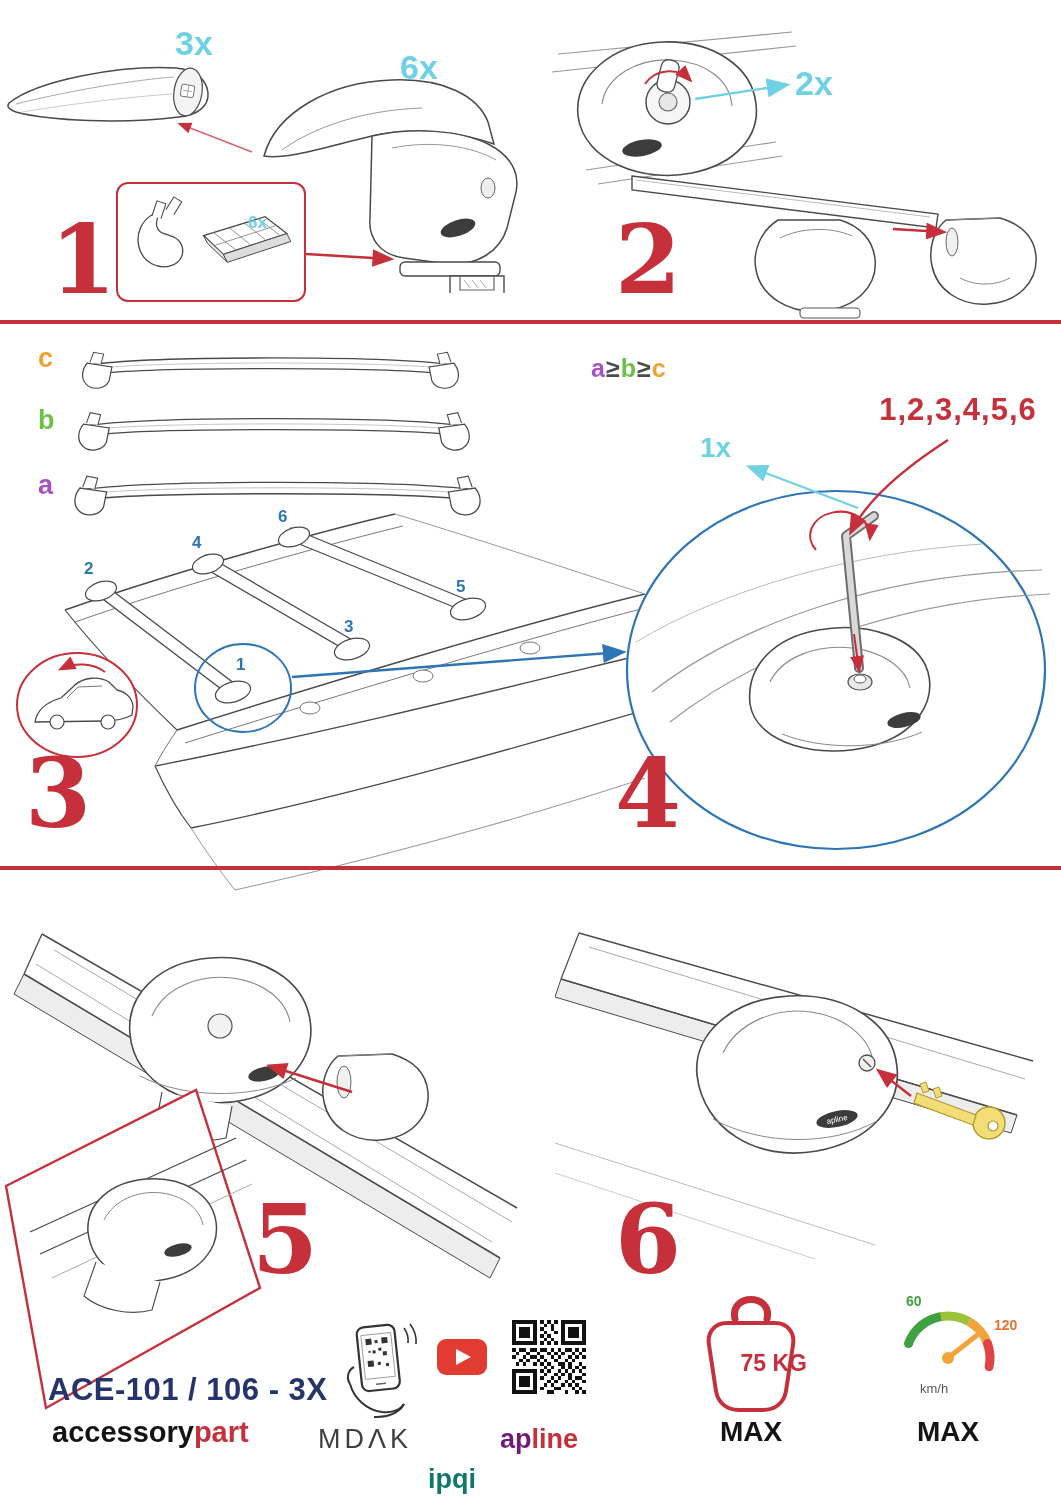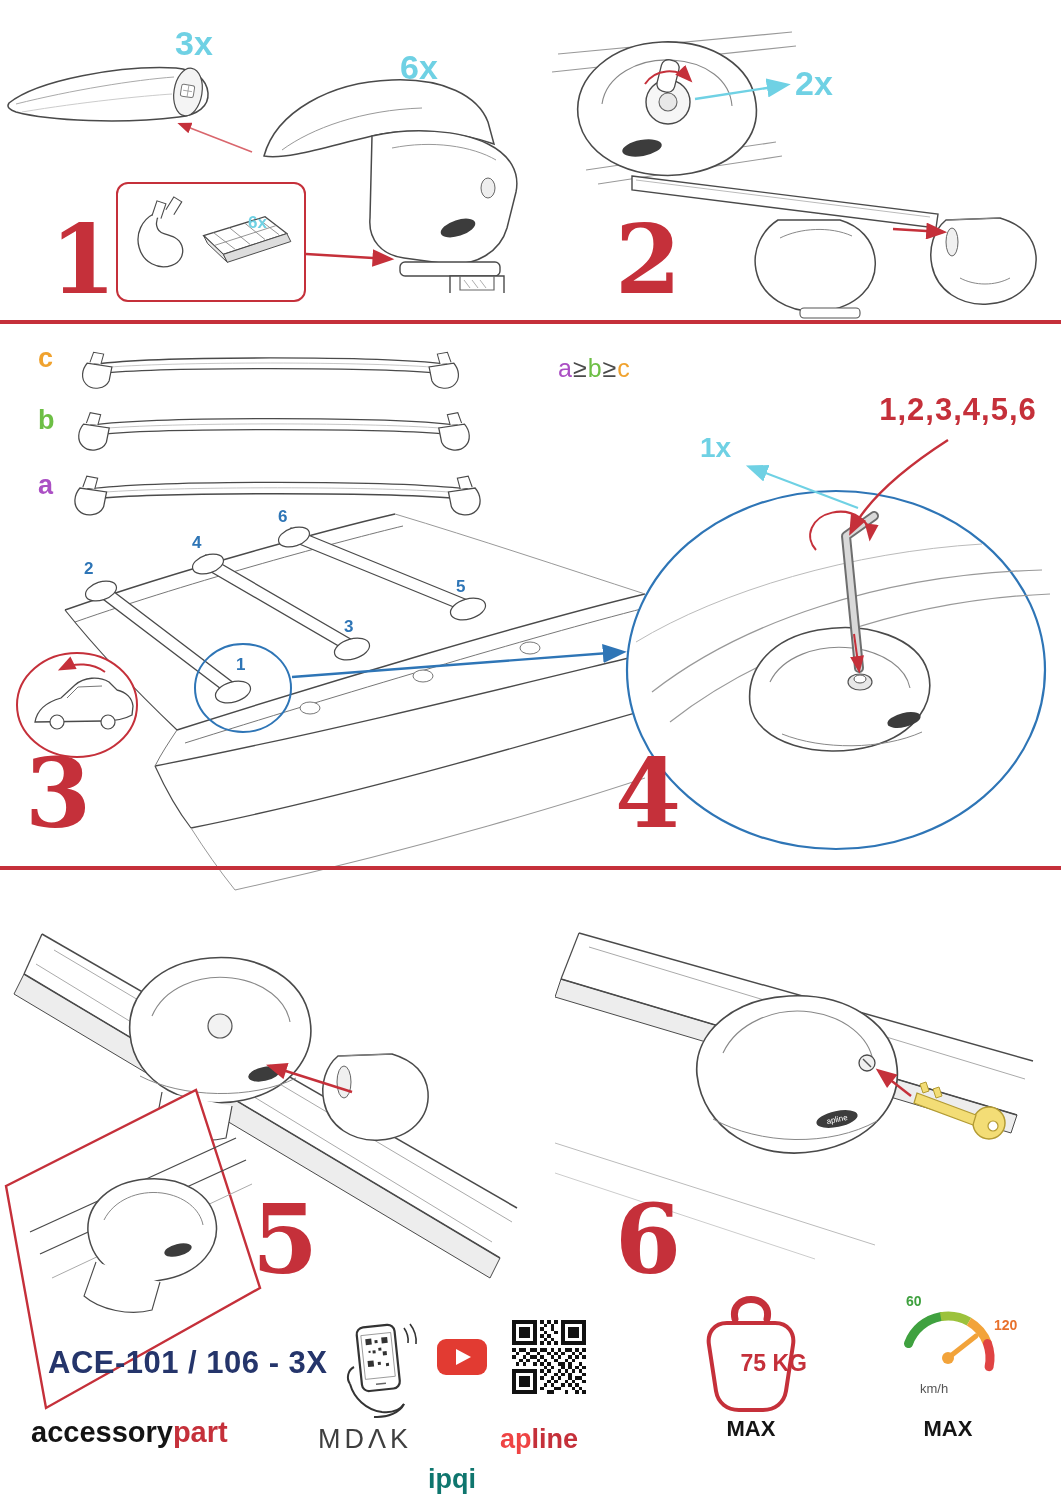--- a/index.html
+++ b/index.html
@@ -6,28 +6,28 @@
   html,body { background:#ffffff; font-family:"Liberation Sans", sans-serif; }
   .page { position:relative; width:1061px; height:1500px; background:#fff; overflow:hidden; }
   .abs { position:absolute; }
   .qty    { color:#6fd1e4; font-weight:700; font-size:34px; line-height:1; }
   .qty-sm { color:#6fd1e4; font-weight:700; font-size:17px; line-height:1; }
   .stepnum { font-family:"DejaVu Serif", serif; font-weight:700; font-size:95px; color:#c5303a; line-height:0.88; }
   .posnum { color:#2e75b6; font-weight:700; font-size:17px; line-height:1; }
   .seq { color:#c5303a; font-weight:700; font-size:31px; letter-spacing:1px; line-height:1; }
   .callout-big { color:#2e75b6; font-weight:700; font-size:46px; line-height:1; }
   .bar-label { font-weight:700; font-size:27px; line-height:1; }
-  .rule { font-weight:400; font-size:25px; line-height:1; letter-spacing:1px; }
+  .rule { font-weight:700; font-size:25px; line-height:1; letter-spacing:1px;margin-left:33px; }
   .divider { position:absolute; left:0; width:1061px; height:4px; background:#c5303a; }
   .inset-box { position:absolute; border:2.5px solid #c5303a; border-radius:12px; background:#fff; }
-  .model { color:#25356b; font-weight:700; font-size:31px; letter-spacing:0.5px; line-height:1.1; }
+  .model { color:#25356b; font-weight:700; font-size:31px; letter-spacing:0.5px; line-height:1.1;margin-top:27px; }
   .brandrow { font-weight:700; font-size:29px; color:#141414; line-height:1; }
   .red { color:#c5303a; }
   .partner { font-size:27px; color:#3f3f3f; line-height:1; }
-  .maxlabel { font-weight:700; font-size:22px; color:#141414; line-height:1; }
+  .maxlabel { font-weight:700; font-size:28px; color:#141414; line-height:1; }
   .kg { color:#c5303a; font-weight:700; font-size:23px; line-height:1; }
   .tick { font-weight:700; font-size:14px; line-height:1; }
   .kmh { color:#555; font-size:13px; line-height:1; }
   svg { display:block; }
   .overlay { position:absolute; left:0; top:0; pointer-events:none; }
 </style>
 </head>
 <body>
 
 <div class="page">
@@ -317,21 +317,21 @@
       <circle cx="438" cy="233" r="5" fill="#fff" stroke="#b39b33" stroke-width="1.2"></circle>
       <path d="M421,222 L362,200 L359,210 L418,232 Z" fill="#f3dd76" stroke="#b39b33" stroke-width="1.3"></path>
       <path d="M368,200 l-3,-9 l6,-2 l3,9 Z M381,205 l-3,-9 l6,-2 l3,9 Z" fill="#f3dd76" stroke="#b39b33" stroke-width="1"></path>
     </g>
   </svg>
 
   <span class="abs stepnum" style="left:615px;top:1198px">6</span>
 
   <div class="abs model" style="left:48px;top:1346px">ACE-101 / 106 - 3X</div>
 
-  <div class="abs brandrow" style="left:31px;top:1418px">
+  <div class="abs brandrow" style="left:52px;top:1418px">
     <span>accessory</span><span class="red">part</span>
   </div>
 
   <svg class="abs" style="left:330px;top:1320px" width="90" height="100" viewBox="0 0 90 100">
     <g transform="rotate(-6 48 45)">
       <rect x="30" y="6" width="38" height="64" rx="7" fill="#fff" stroke="#333" stroke-width="2.2"></rect>
       <rect x="34" y="14" width="30" height="44" fill="#fff" stroke="#888" stroke-width="0.8"></rect>
       <path fill="#333" d="M38,18h6v6h-6z M54,18h6v6h-6z M38,40h6v6h-6z M47,20h3v3h-3z M50,28h3v3h-3z M44,30h3v3h-3z M54,32h4v4h-4z M40,30h2v2h-2z M48,42h3v3h-3z M56,44h3v3h-3z"></path>
       <path d="M44,64 h10" stroke="#666" stroke-width="1.5" fill="none"></path>
     </g>
@@ -355,21 +355,21 @@
       <path fill-rule="evenodd" d="M0,0h7v7h-7zM1,1v5h5v-5z"></path>
         <rect x="2" y="2" width="3" height="3"></rect>
       <path fill-rule="evenodd" d="M14,0h7v7h-7zM15,1v5h5v-5z"></path>
         <rect x="16" y="2" width="3" height="3"></rect>
       <path fill-rule="evenodd" d="M0,14h7v7h-7zM1,15v5h5v-5z"></path>
         <rect x="2" y="16" width="3" height="3"></rect>
     </g>
     <path fill="#111" d="M8,0h1v1h-1z M10,0h1v1h-1z M12,0h1v1h-1z M9,1h1v1h-1z M11,1h1v1h-1z M8,2h1v1h-1z M11,2h1v1h-1z M9,3h1v1h-1z M12,3h1v1h-1z M8,4h1v1h-1z M10,4h1v1h-1z M9,5h1v1h-1z M11,5h1v1h-1z M8,6h1v1h-1z M10,6h1v1h-1z M12,6h1v1h-1z M6,8h1v1h-1z M6,10h1v1h-1z M6,12h1v1h-1z M0,8h1v1h-1z M2,8h1v1h-1z M3,8h1v1h-1z M5,8h1v1h-1z M8,8h1v1h-1z M9,8h1v1h-1z M11,8h1v1h-1z M13,8h1v1h-1z M15,8h1v1h-1z M16,8h1v1h-1z M18,8h1v1h-1z M20,8h1v1h-1z M1,9h1v1h-1z M4,9h1v1h-1z M7,9h1v1h-1z M10,9h1v1h-1z M12,9h1v1h-1z M14,9h1v1h-1z M17,9h1v1h-1z M19,9h1v1h-1z M0,10h1v1h-1z M3,10h1v1h-1z M5,10h1v1h-1z M8,10h1v1h-1z M11,10h1v1h-1z M13,10h1v1h-1z M16,10h1v1h-1z M18,10h1v1h-1z M20,10h1v1h-1z M2,11h1v1h-1z M4,11h1v1h-1z M7,11h1v1h-1z M9,11h1v1h-1z M12,11h1v1h-1z M15,11h1v1h-1z M17,11h1v1h-1z M1,12h1v1h-1z M3,12h1v1h-1z M8,12h1v1h-1z M10,12h1v1h-1z M13,12h1v1h-1z M14,12h1v1h-1z M16,12h1v1h-1z M19,12h1v1h-1z M9,13h1v1h-1z M11,13h1v1h-1z M14,13h1v1h-1z M16,13h1v1h-1z M18,13h1v1h-1z M20,13h1v1h-1z M8,14h1v1h-1z M10,14h1v1h-1z M13,14h1v1h-1z M15,14h1v1h-1z M17,14h1v1h-1z M19,14h1v1h-1z M9,15h1v1h-1z M12,15h1v1h-1z M14,15h1v1h-1z M16,15h1v1h-1z M20,15h1v1h-1z M8,16h1v1h-1z M11,16h1v1h-1z M13,16h1v1h-1z M16,16h1v1h-1z M18,16h1v1h-1z M19,16h1v1h-1z M10,17h1v1h-1z M12,17h1v1h-1z M15,17h1v1h-1z M17,17h1v1h-1z M20,17h1v1h-1z M9,18h1v1h-1z M11,18h1v1h-1z M14,18h1v1h-1z M16,18h1v1h-1z M18,18h1v1h-1z M8,19h1v1h-1z M12,19h1v1h-1z M13,19h1v1h-1z M17,19h1v1h-1z M19,19h1v1h-1z M10,20h1v1h-1z M11,20h1v1h-1z M15,20h1v1h-1z M18,20h1v1h-1z M20,20h1v1h-1z"></path>
   </svg>
   <div class="abs brandrow" style="left:500px;top:1426px;font-size:27px">
-    <span style="color:#ef4444">ap</span><span class="red">line</span>
+    <span style="color:#701a75">ap</span><span class="red">line</span>
   </div>
 
   <svg class="abs" style="left:695px;top:1283px" width="112" height="130" viewBox="0 0 112 130">
     <path d="M40,36 C34,10 78,10 72,36" fill="none" stroke="#c5303a" stroke-width="7" stroke-linecap="round"></path>
     <path d="M32,40 L80,40 C93,40 100,50 98,62 L91,108 C89,120 80,127 68,127 L44,127 C32,127 23,120 21,108 L14,62 C12,50 19,40 32,40 Z" fill="#fff" stroke="#c5303a" stroke-width="4" stroke-linejoin="round"></path>
   </svg>
   <div class="abs kg" style="left:695px;top:1352px;width:112px;text-align:right">75 KG</div>
   <div class="abs maxlabel" style="left:695px;top:1418px;width:112px;text-align:center">MAX</div>
 
   <svg class="abs" style="left:884px;top:1292px" width="128" height="112" viewBox="0 0 128 112">

